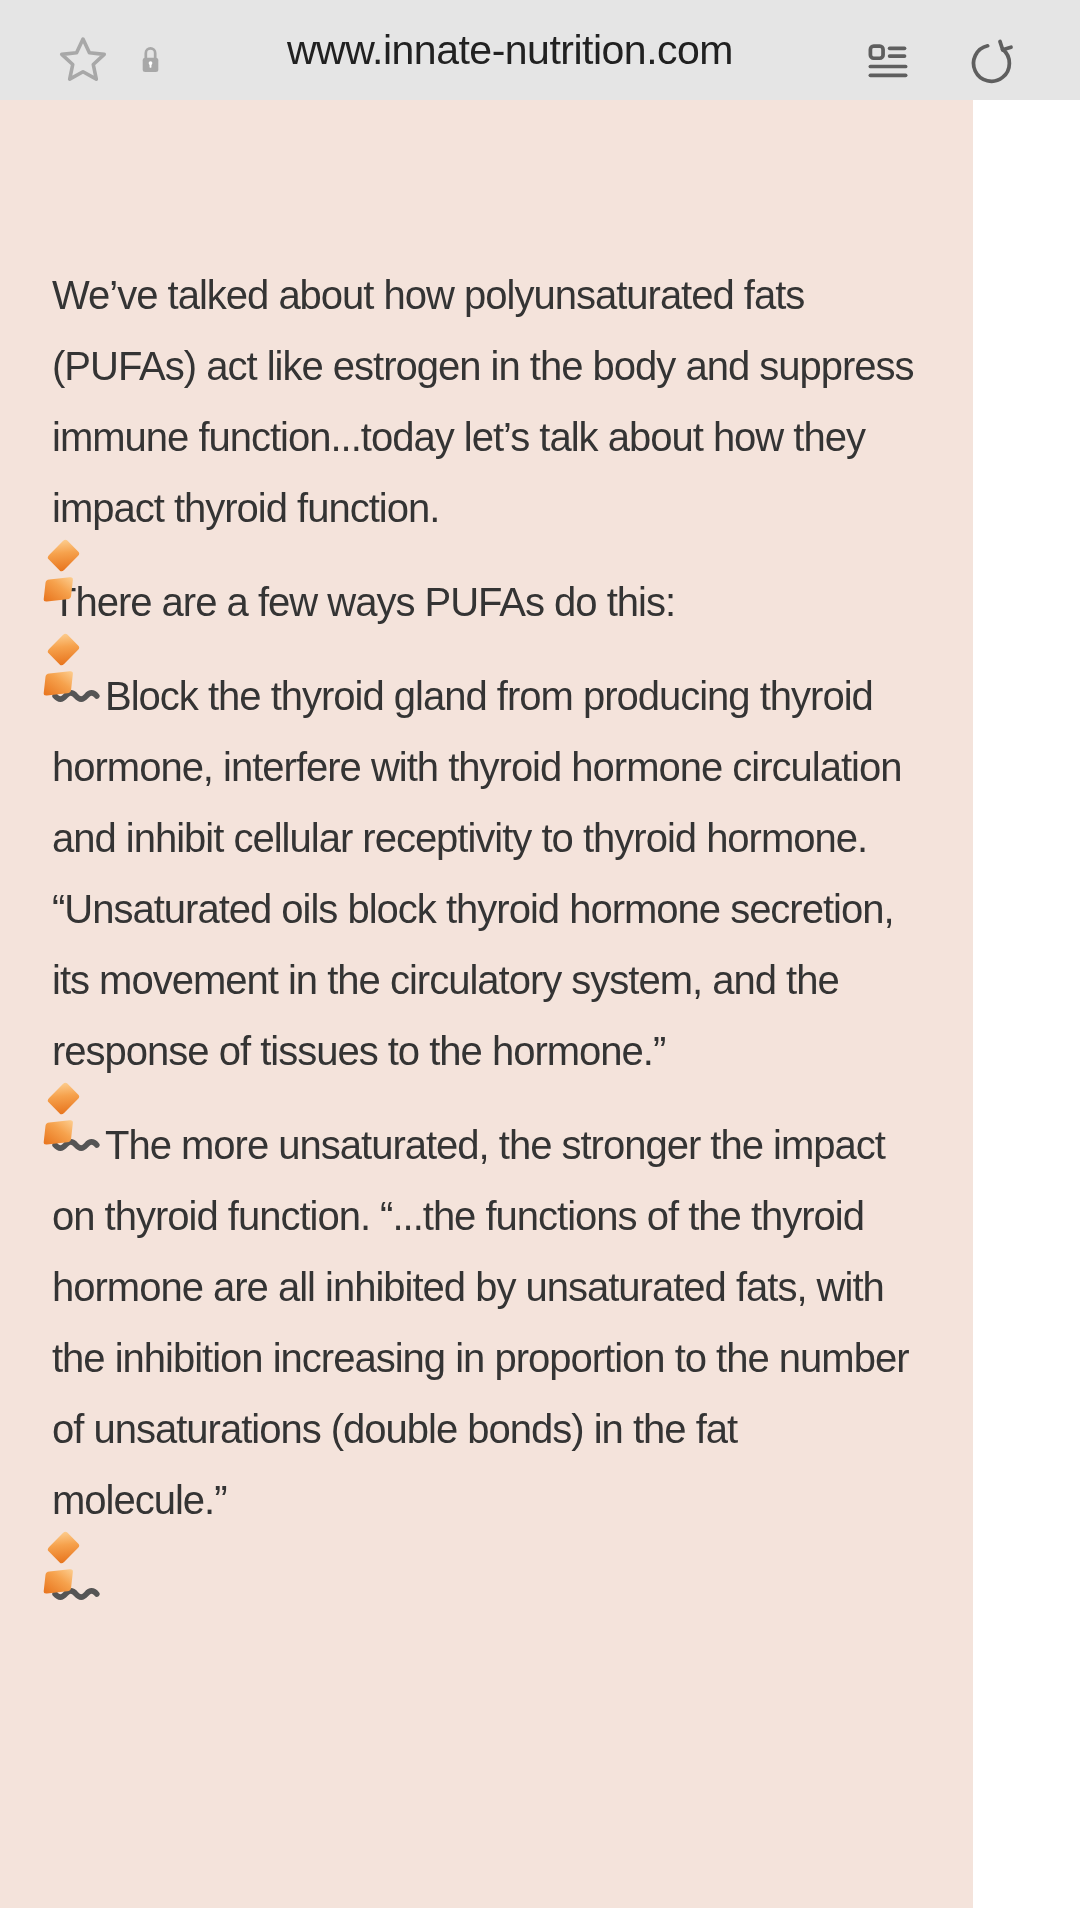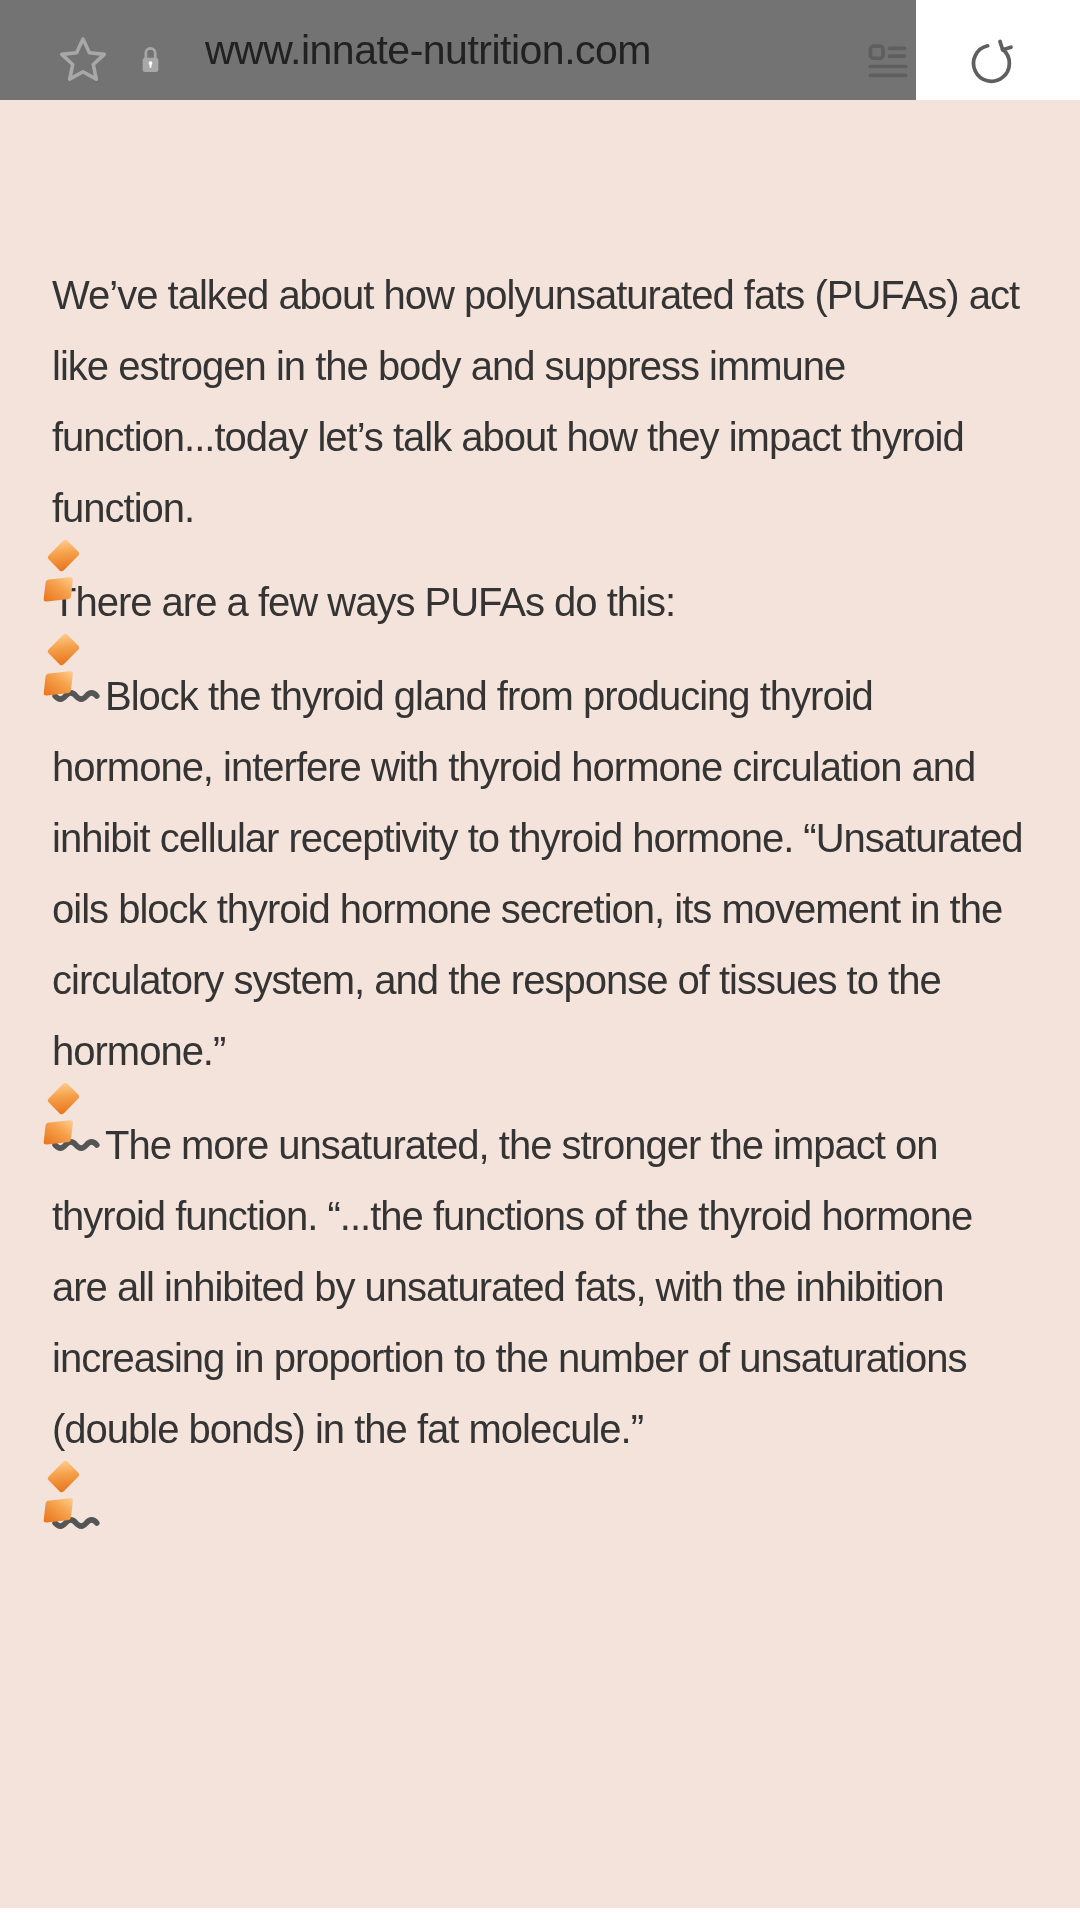--- a/index.html
+++ b/index.html
@@ -8,23 +8,23 @@
     height: 1921px;
     background: #ffffff;
     overflow: hidden;
     font-family: "Liberation Sans", sans-serif;
     position: relative;
   }
 
   
   .toolbar {
     position: relative;
-    width: 916px;
+    width: 1080px;
     height: 100px;
-    background: #737373;
+    background: #e5e5e5;
   }
   .toolbar button {
     position: absolute;
     background: none;
     border: none;
     padding: 0;
     margin: 0;
     cursor: pointer;
     line-height: 0;
   }
@@ -43,21 +43,21 @@
     text-align: center;
     font-size: 41px;
     letter-spacing: -0.5px;
     color: #212121;
     cursor: pointer;
     white-space: nowrap;
   }
 
   
   .content {
-    width: 1080px;
+    width: 973px;
     height: 1808px;
     background: #f4e3db;
     box-sizing: border-box;
     padding: 160px 52px 0 52px;
     overflow: hidden;
   }
   .content p.block {
     margin: 0;
     font-size: 40px;
     line-height: 71px;

